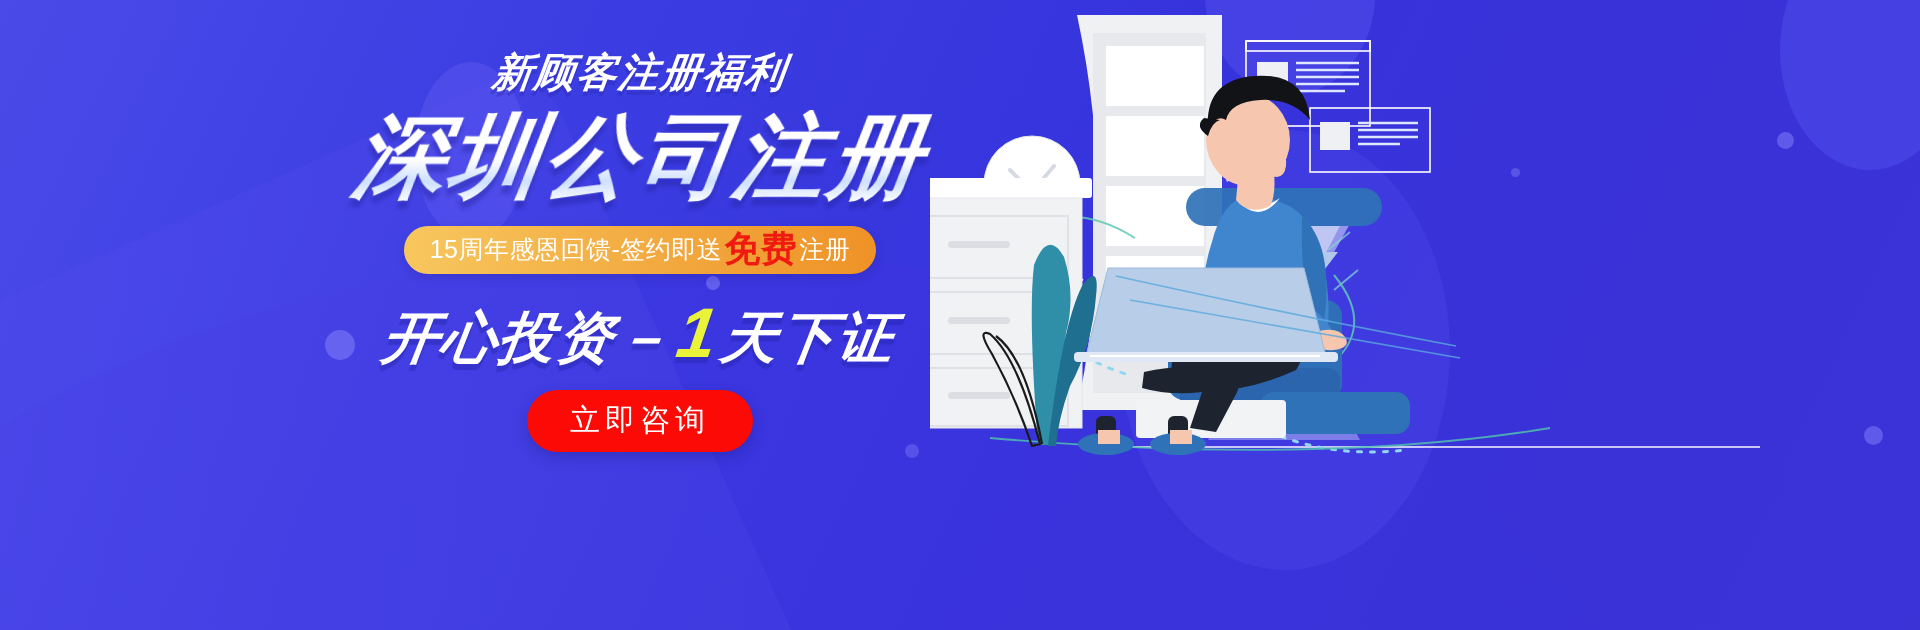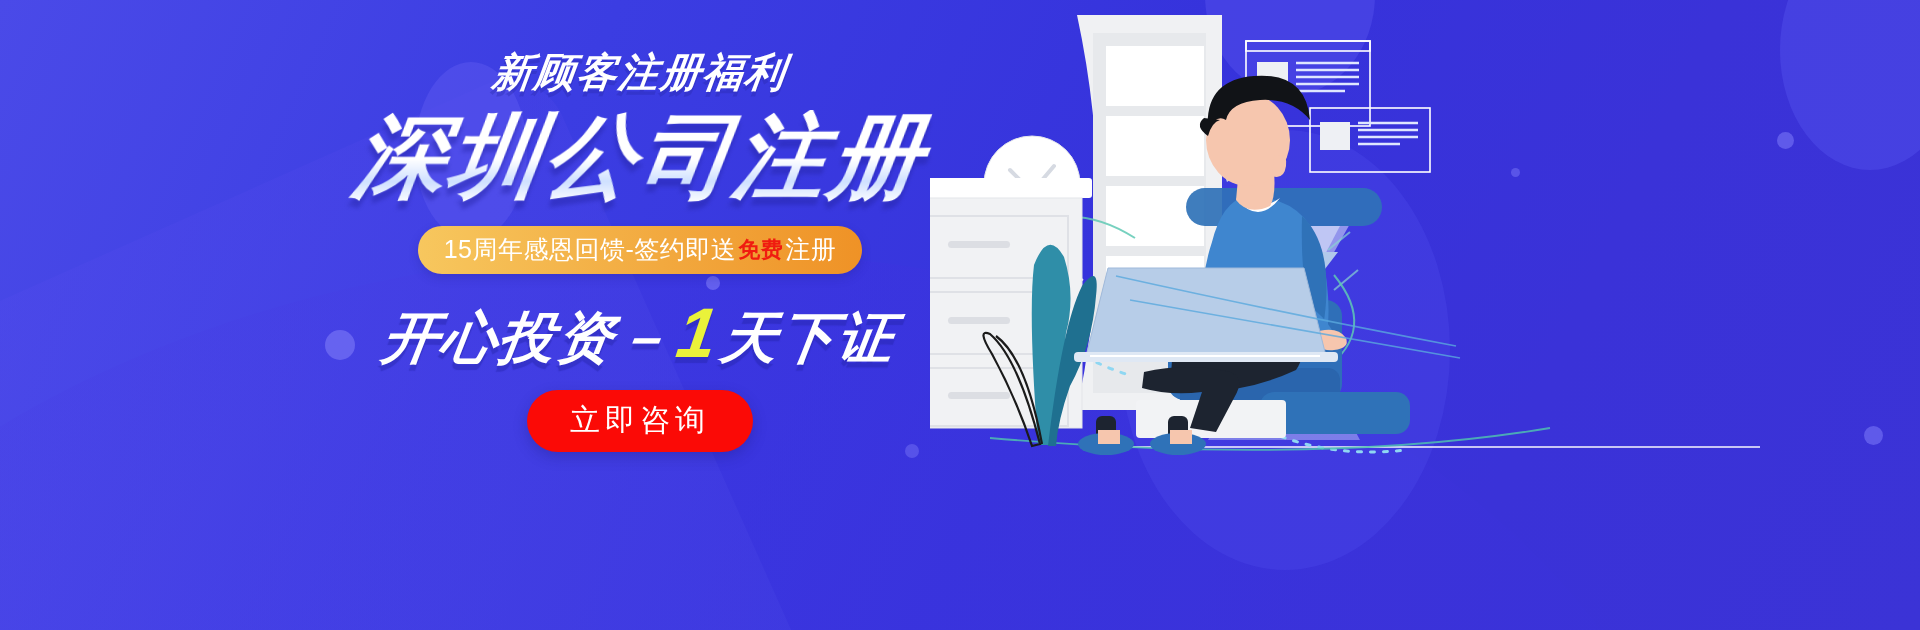--- a/index.html
+++ b/index.html
@@ -68,21 +68,21 @@
     filter:drop-shadow(0 8px 2px rgba(35,35,165,.45));
   }
 
   .badge{
     margin:22px auto 0;display:inline-flex;align-items:center;justify-content:space-between;
     height:48px;padding:0 26px;border-radius:26px;white-space:nowrap;
     background:linear-gradient(90deg,#f7c75e 0%,#f2a93f 55%,#ef9226 100%);
     box-shadow:0 4px 10px rgba(30,30,140,.25);
   }
   .badge span{font-size:25px;font-weight:400;color:#ffffff;letter-spacing:.5px;}
-  .badge .hot{color:#f01b10;font-weight:700;font-size:22px;padding:0 2px;}
+  .badge .hot{color:#f01b10;font-weight:700;font-size:36px;padding:0 2px;}
 
   .subline{
     margin-top:24px;font-size:56px;font-weight:700;line-height:1;letter-spacing:2px;
     font-style:italic;transform:skewX(-8deg);
     color:#ffffff;
     text-shadow:0 6px 1px rgba(35,35,165,.4);
     display:flex;justify-content:center;align-items:baseline;
   }
   .subline .num{color:#eaf23a;font-size:70px;padding:0 4px;font-weight:700;}
 

